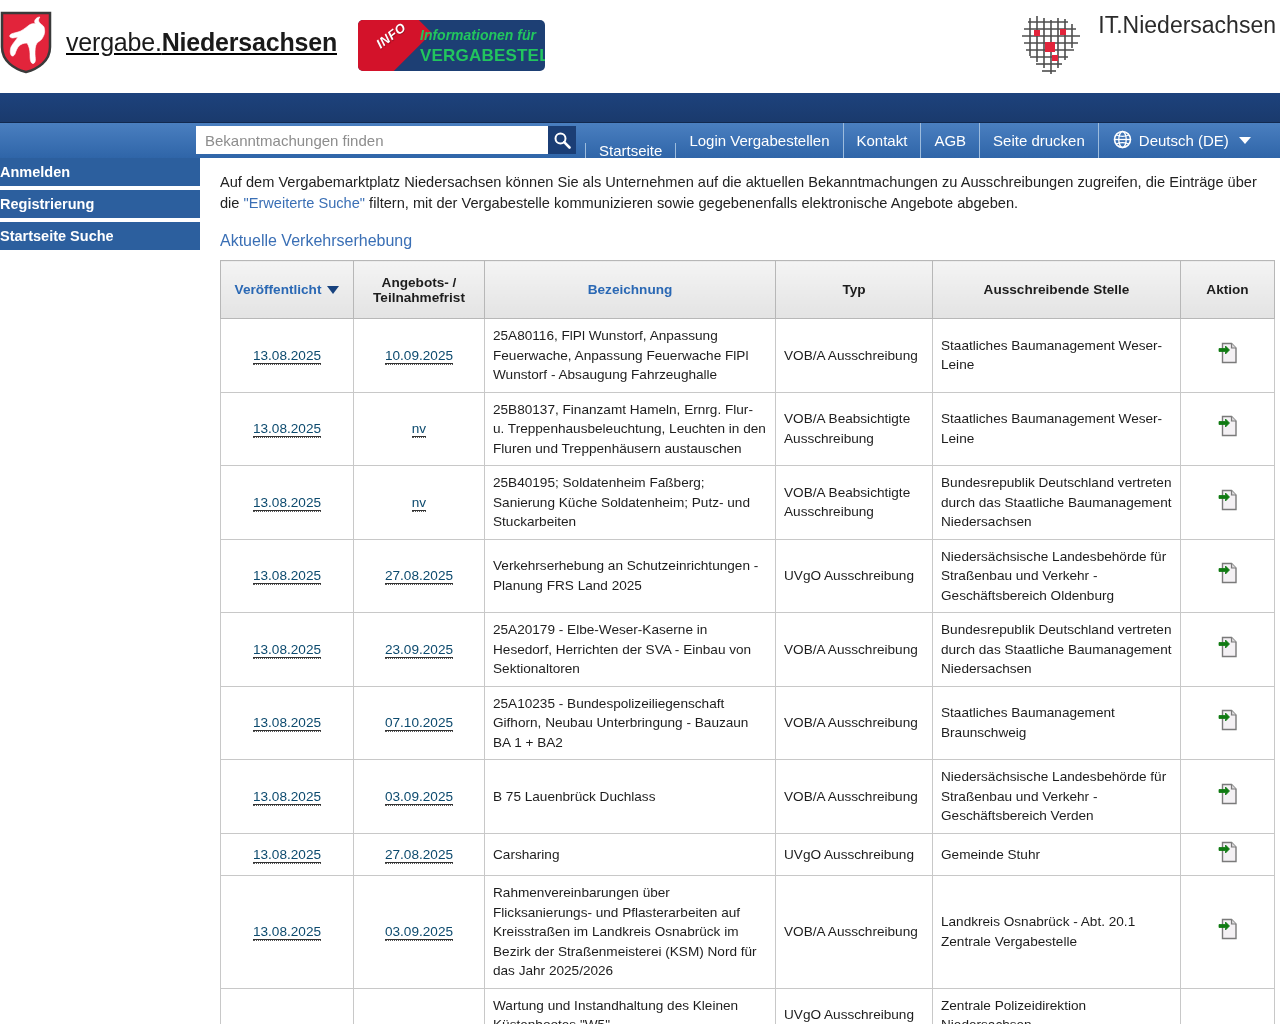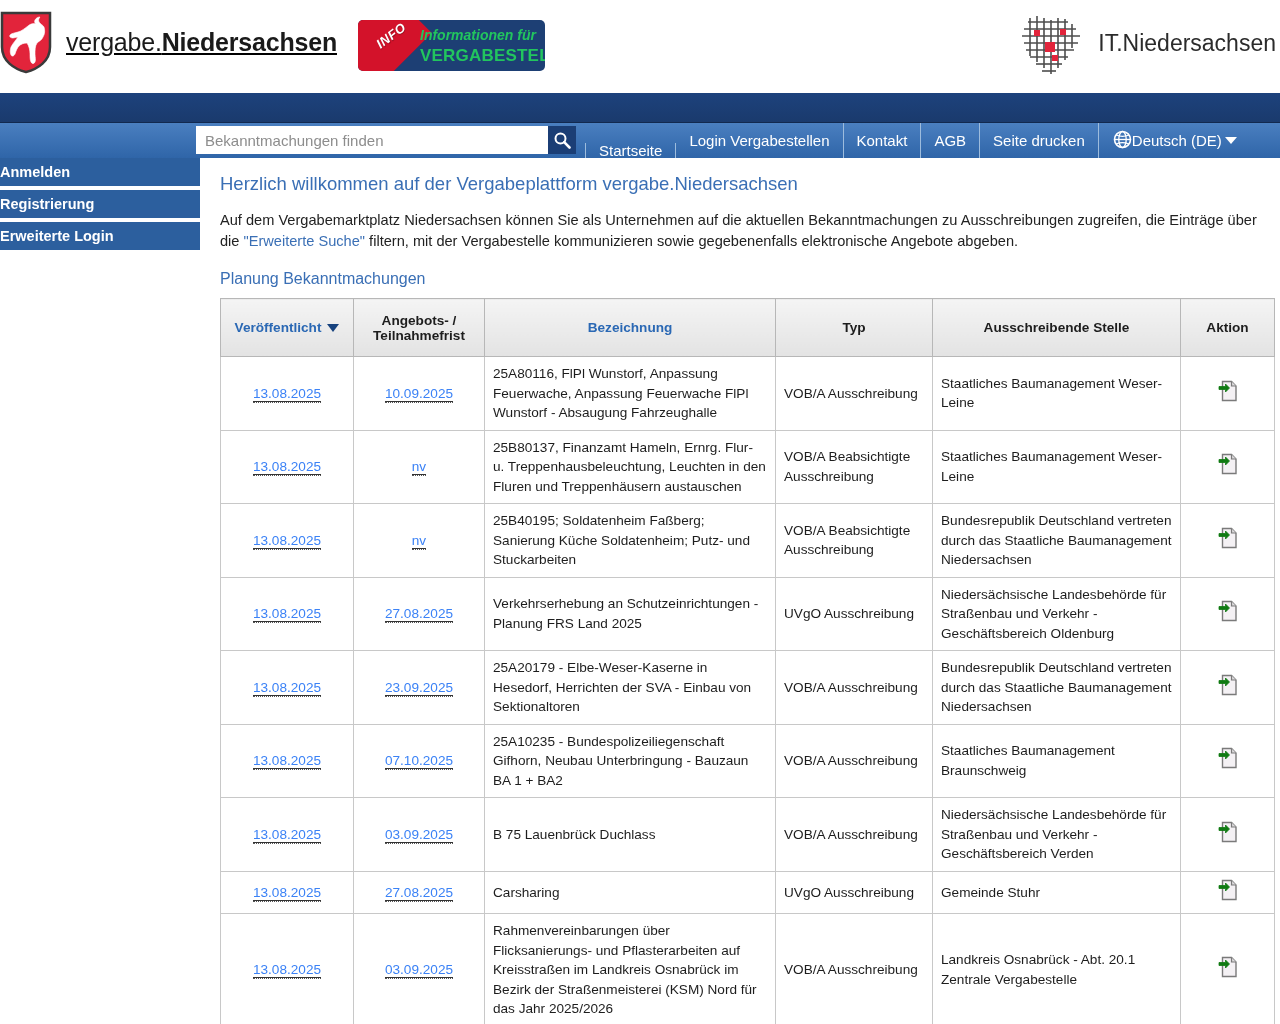--- a/index.html
+++ b/index.html
@@ -72,21 +72,21 @@
     white-space: nowrap;
   }
   .info-line2 {
     font-weight: bold; font-size: 17px; line-height: 21px;
     letter-spacing: 0.2px;
     white-space: nowrap;
   }
 
   .it-logo {
     position: absolute; right: 4px; top: 12px;
-    display: flex; align-items: center;
+    display: flex; align-items: flex-start;
   }
   .it-mark { width: 78px; height: 66px; }
   .it-text {
     font-size: 23px; color: #2b2b2b;
     margin-left: 4px; margin-bottom: 4px;
     white-space: nowrap;
   }
 
   
   .darkbar {
@@ -136,21 +136,21 @@
     padding: 0 13px;
     color: #ffffff;
     font-size: 15px;
     text-decoration: none;
     border-right: 1px solid #9dbcdd;
     white-space: nowrap;
     cursor: pointer;
   }
   .nav-item:first-child { border-left: 1px solid #9dbcdd; margin-top: 20px; }
   .nav-lang {
-    display: flex; align-items: center; 
+    display: flex; align-items: center; gap: 7px;
     padding: 0 12px 0 14px;
     color: #ffffff; font-size: 15px;
     white-space: nowrap; cursor: pointer;
   }
   .caret-down {
     width: 0; height: 0;
     border-left: 6px solid transparent;
     border-right: 6px solid transparent;
     border-top: 7px solid #ffffff;
     margin-left: 3px;
@@ -233,21 +233,21 @@
     vertical-align: middle;
   }
   table.bek td {
     border: 1px solid #c8c8c8;
     padding: 7px 8px;
     vertical-align: middle;
     line-height: 19.5px;
   }
   td.c-date, td.c-frist { text-align: center; }
   .dotlink {
-    color: #3b82f6;
+    color: #0c4a6e;
     text-decoration: none;
     border-bottom: 1px dotted #555;
     box-shadow: inset 0 -2px 0 -1px #333;
     padding-bottom: 1px;
     cursor: pointer;
     white-space: nowrap;
   }
   td.c-typ, td.c-stelle { vertical-align: middle; }
   td.c-aktion { text-align: center; }
   .doc-icon { display: inline-block; vertical-align: middle; cursor: pointer; }
@@ -357,31 +357,30 @@
 <div class="page">
 
   <div class="sidebar">
     <div class="side-item">
       <span>Anmelden</span>
     </div>
     <div class="side-item">
       <span>Registrierung</span>
     </div>
     <div class="side-item">
-      <span>Erweiterte Login</span>
+      <span>Startseite Suche</span>
     </div>
   </div>
 
   <div class="content">
 
-    <h1 class="welcome">Herzlich willkommen auf der Vergabeplattform vergabe.Niedersachsen</h1>
 
     <p class="intro"><span>Auf dem Vergabemarktplatz Niedersachsen können Sie als Unternehmen auf die aktuellen Bekanntmachungen zu Ausschreibungen zugreifen, die Einträge über die </span><a>"Erweiterte Suche"</a><span> filtern, mit der Vergabestelle kommunizieren sowie gegebenenfalls elektronische Angebote abgeben.</span></p>
 
-    <h2 class="sub">Planung Bekanntmachungen</h2>
+    <h2 class="sub">Aktuelle Verkehrserhebung</h2>
 
     <table class="bek">
       <colgroup>
         <col class="w-date">
           <col class="w-frist">
           <col class="w-bez">
         <col class="w-typ">
           <col class="w-stelle">
           <col class="w-akt">
       </colgroup>

